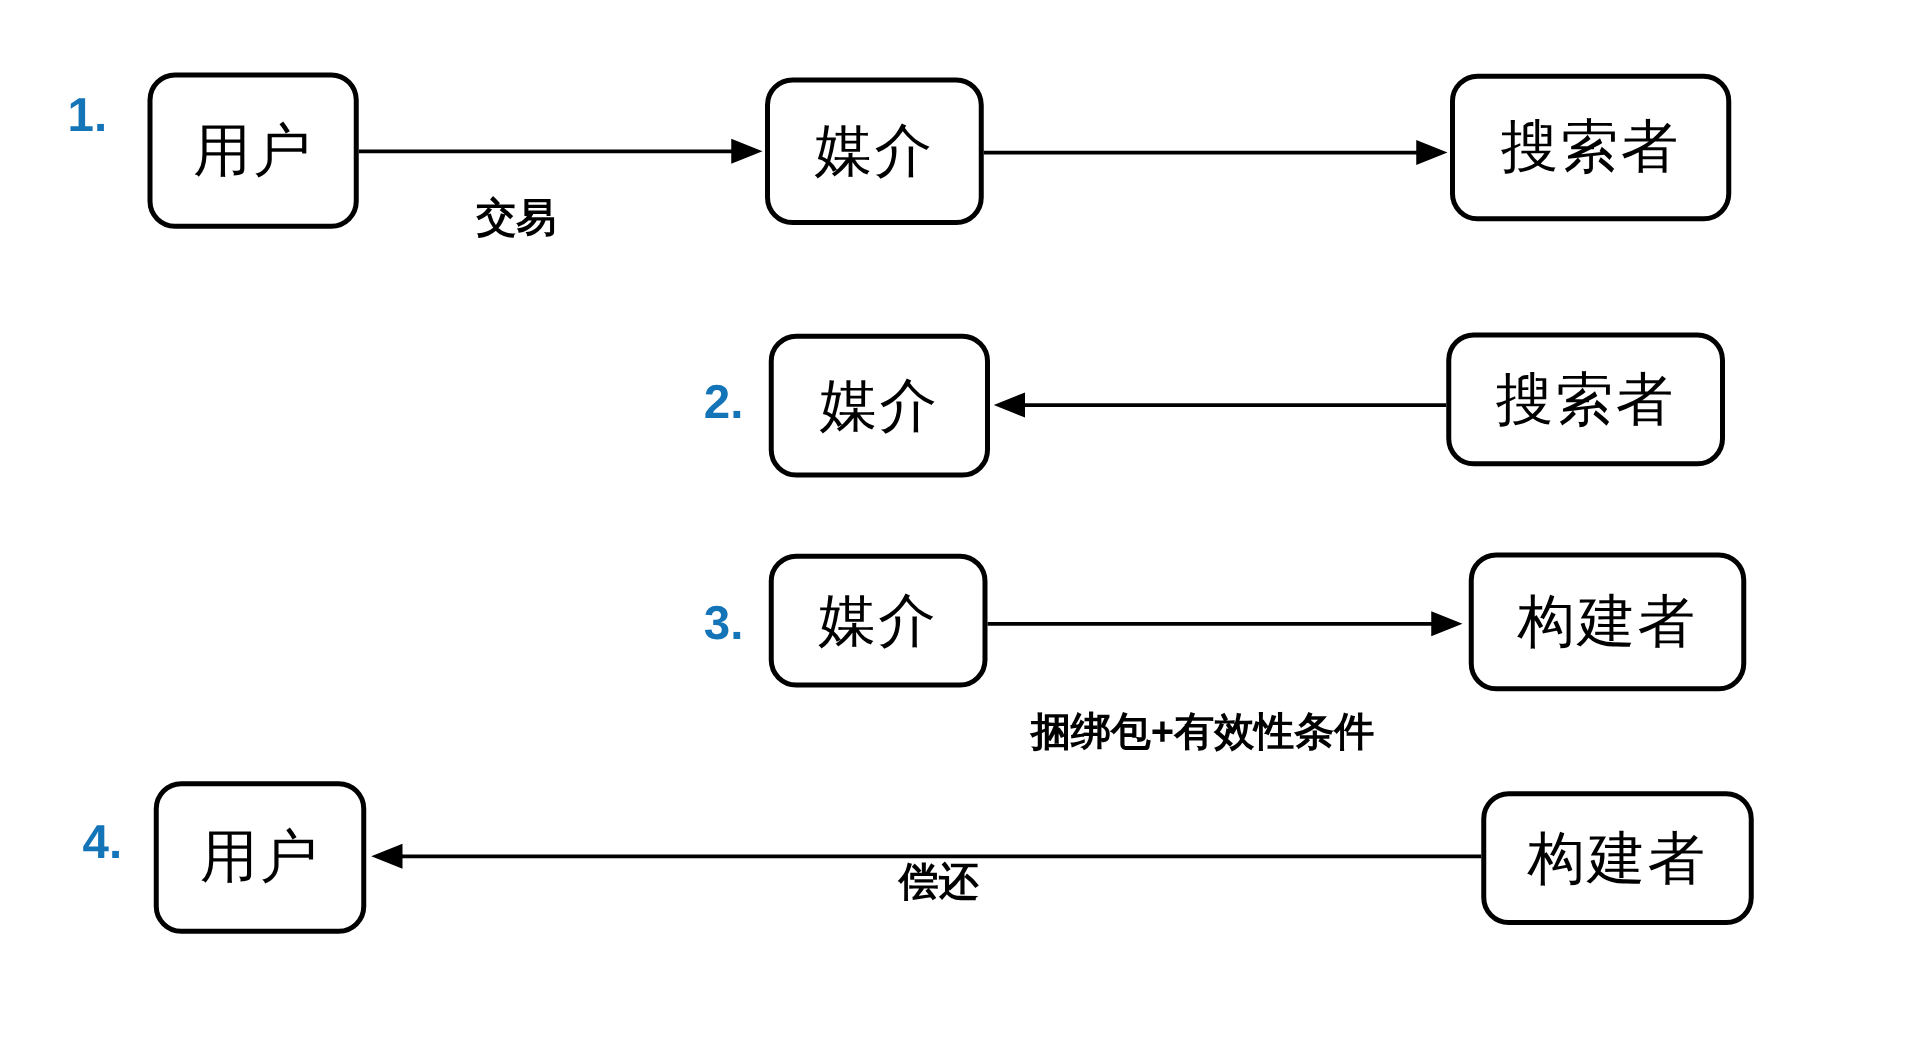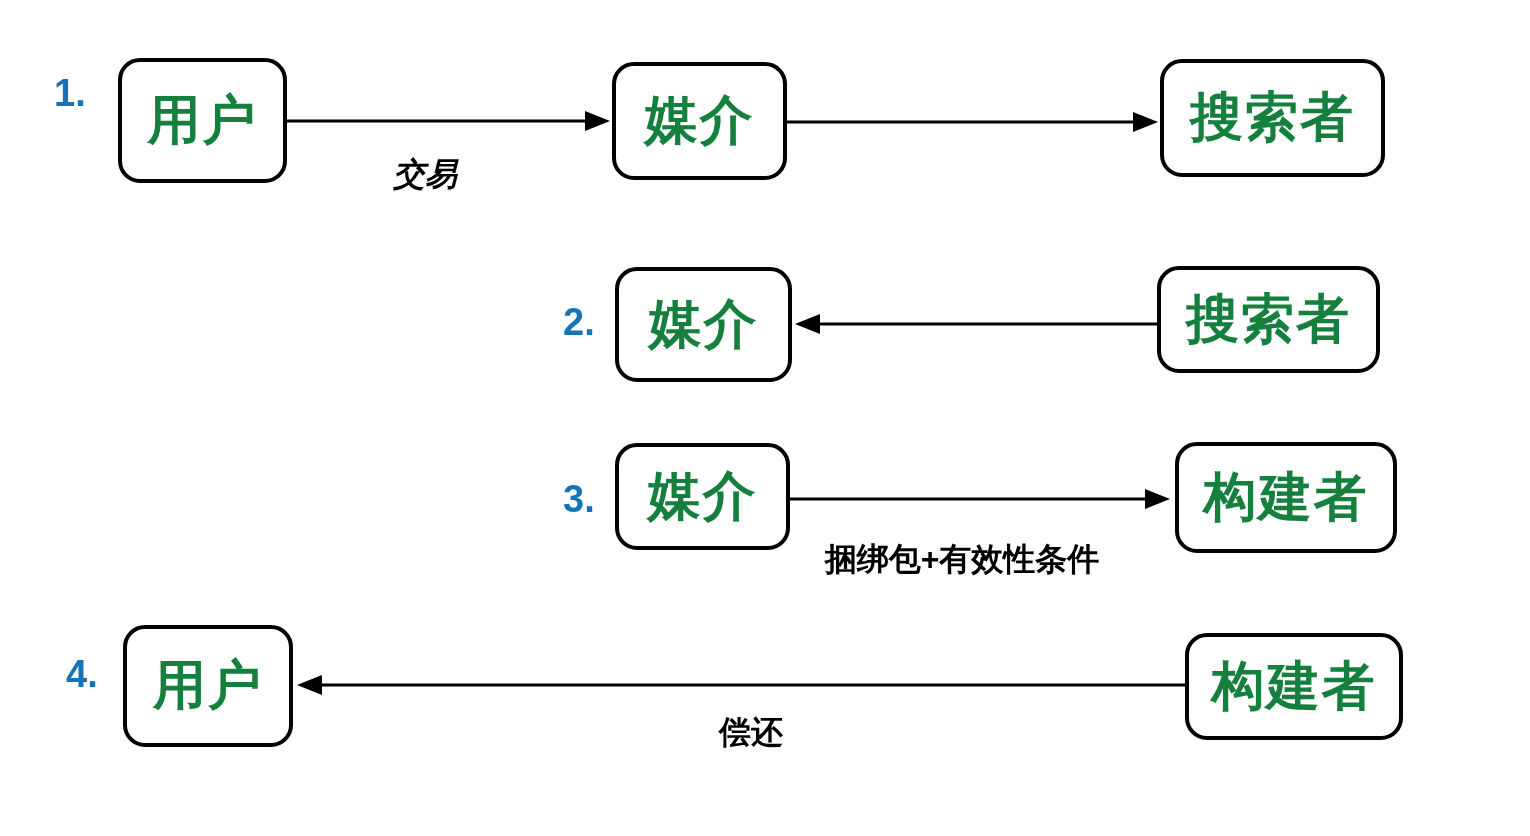--- a/index.html
+++ b/index.html
@@ -17,23 +17,23 @@
   }
   .node-box {
     position: absolute;
     box-sizing: border-box;
     background: #ffffff;
     border: 4px solid #000000;
     border-radius: 22px;
     display: flex;
     align-items: center;
     justify-content: center;
-    font-size: 53px;
-    font-weight: bold;
-    color: #15803d;
+    font-size: 46px;
+    font-weight: normal;
+    color: #000000;
     letter-spacing: 2px;
   }
   .step-num {
     position: absolute;
     font-size: 38px;
     font-weight: bold;
     color: #1474b8;
     line-height: 1;
   }
   .edge-label {
@@ -62,25 +62,25 @@
   #box-r3-medium   { left: 615px;  top: 443px; width: 175px; height: 107px; }
   #box-r3-builder  { left: 1175px; top: 442px; width: 222px; height: 111px; }
   #box-r4-user     { left: 123px;  top: 625px; width: 170px; height: 122px; }
   #box-r4-builder  { left: 1185px; top: 633px; width: 218px; height: 107px; }
   
   #num-1 { left: 54px;  top: 74px;  }
   #num-2 { left: 563px; top: 303px; }
   #num-3 { left: 563px; top: 480px; }
   #num-4 { left: 66px;  top: 655px; }
   
-  #lbl-r1-a { left: 425px;  top: 158px; font-style: italic; }
+  #lbl-r1-a { left: 413px;  top: 158px; }
   #lbl-r1-b { left: 960px;  top: 153px; }
   #lbl-r2   { left: 972px;  top: 360px; }
-  #lbl-r3   { left: 962px;  top: 543px; }
-  #lbl-r4   { left: 751px;  top: 716px; }
+  #lbl-r3   { left: 962px;  top: 569px; }
+  #lbl-r4   { left: 751px;  top: 692px; font-family: Liberation Mono, monospace; }
 </style>
 </head>
 <body>
 
 <div class="canvas">
 
   <svg class="arrow-layer" viewBox="0 0 1530 836" xmlns="http://www.w3.org/2000/svg">
 
     <g>
       <line x1="287" y1="121" x2="588" y2="121" stroke="#000000" stroke-width="3"></line>

